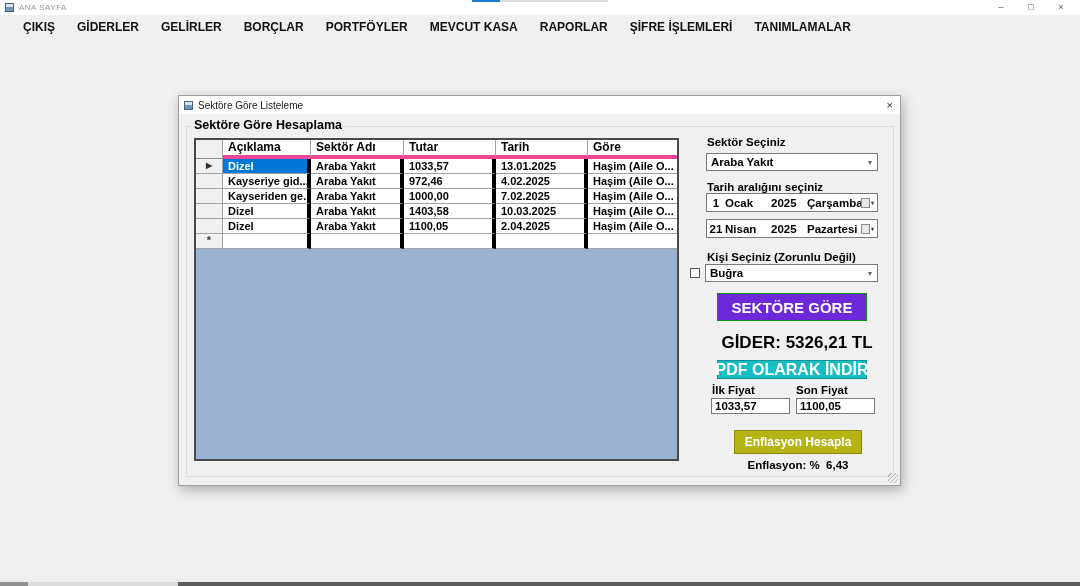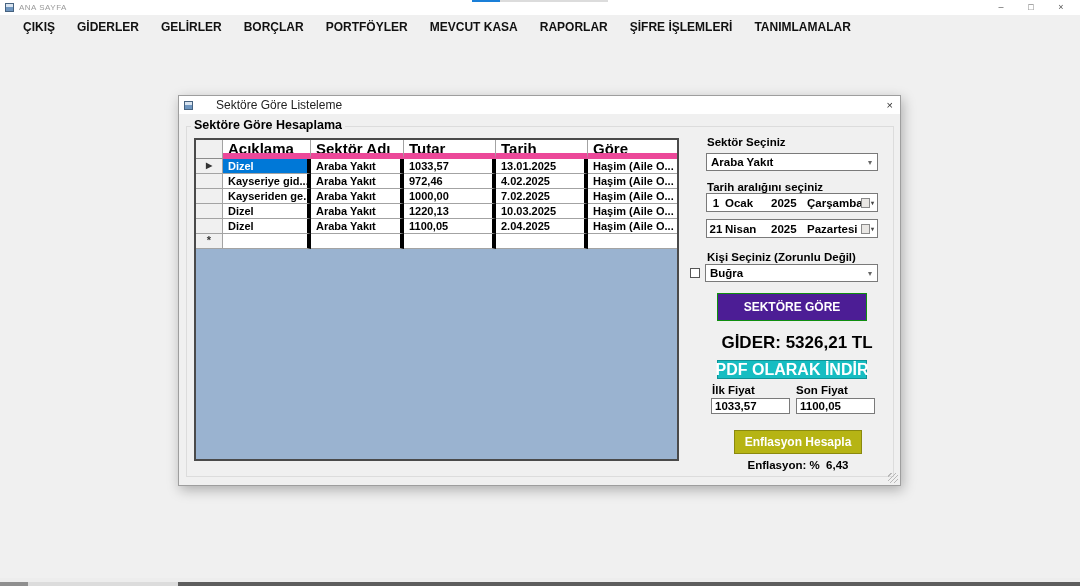--- a/index.html
+++ b/index.html
@@ -17,32 +17,32 @@
   .win-btn{width:30px;text-align:center;font-size:9px;color:#555;line-height:15px;cursor:default}
 
   
   .menubar{position:absolute;top:15px;left:0;right:0;height:24px;background:#f0f0f0;display:flex;align-items:center;padding-left:12px}
   .menu-item{padding:0 11px;font-size:12px;font-weight:bold;color:#111;line-height:24px;white-space:nowrap}
 
   
   .dialog{position:absolute;left:178px;top:95px;width:723px;height:391px;background:#f0f0f0;border:1px solid #9e9e9e;box-shadow:2px 4px 12px rgba(0,0,0,.28)}
   .dlg-title{position:absolute;top:0;left:0;width:100%;height:18px;background:#ffffff;display:flex;align-items:center}
   .dlg-icon{width:9px;height:9px;margin-left:5px;border:1px solid #46627f;background:linear-gradient(180deg,#d9e4f0 0 3px,#6f96c0 3px)}
-  .dlg-title-text{font-size:12px;color:#222;margin-left:23px}
+  .dlg-title-text{font-size:10px;color:#222;margin-left:5px}
   .dlg-close{position:absolute;right:7px;top:2px;font-size:11px;color:#333;line-height:14px}
   .section-label{position:absolute;left:12px;top:22px;font-size:12.5px;font-weight:bold;color:#000000;background:#f0f0f0;padding:0 3px;z-index:2}
   .groupbox{position:absolute;left:7px;top:30px;width:708px;height:351px;border:1px solid #dcdcdc}
 
   
   .grid{position:absolute;left:15px;top:42px;width:485px;height:323px;border:2px solid #4a4a4a;background:#9ab3d0;display:flex;flex-direction:column;font-weight:bold;z-index:3}
   .grid-hrow{display:flex;height:19px;background:#fff;flex:0 0 auto}
   .grid-row{display:flex;height:15px;background:#fff;flex:0 0 auto}
   .rowhdr{width:27px;flex:0 0 27px;background:#f0f0f0;border-right:1px solid #a3a3a3;border-bottom:1px solid #a3a3a3;text-align:center;font-size:8px;color:#333;line-height:14px}
   .grid-hrow .rowhdr{border-bottom:1px solid #8c8c8c}
-  .ghc{font-size:15px;padding:0 0 0 5px;border-right:1px solid #a3a3a3;border-bottom:6px solid #ec4899;white-space:nowrap;overflow:hidden}
+  .ghc{font-size:12px;padding:0 0 0 5px;border-right:1px solid #a3a3a3;border-bottom:4px solid #ec4899;white-space:nowrap;overflow:hidden}
   .gc{font-size:11px;padding:1px 0 0 5px;border-right:4px solid #000000;border-bottom:1px solid #a3a3a3;white-space:nowrap;overflow:hidden}
   .c0{width:88px;flex:0 0 88px}.c1{width:93px;flex:0 0 93px}.c2{width:92px;flex:0 0 92px}.c3{width:92px;flex:0 0 92px}.c4{width:89px;flex:0 0 89px;border-right:none}
   .gc.sel{background:#0078d7;color:#fff}
   .newmark{font-size:11px;line-height:13px}
   .grid-fill{flex:1 1 auto;background:#9ab3d0}
 
   
   .lbl{position:absolute;font-size:11.5px;font-weight:bold;color:#000;white-space:nowrap}
   .combo{position:absolute;left:527px;width:172px;height:18px;background:#fff;border:1px solid #7a7a7a;display:flex;align-items:center}
   .combo-text{font-size:11.5px;font-weight:bold;margin-left:4px;flex:1;white-space:nowrap;overflow:hidden}
@@ -50,21 +50,21 @@
   .picker{position:absolute;left:527px;width:172px;height:19px;background:#fff;border:1px solid #7a7a7a;display:flex;align-items:center;font-size:11.5px;font-weight:bold}
   .pk-day{width:18px;text-align:center;flex:0 0 18px}
   .pk-mon{width:46px;flex:0 0 46px}
   .pk-yr{width:36px;flex:0 0 36px}
   .pk-wd{flex:1;white-space:nowrap;overflow:hidden}
   .pick-btn{display:flex;align-items:center;margin-right:3px;gap:1px}
   .pick-box{width:9px;height:10px;background:#e9e7e4;border:1px solid #8a8a8a}
   .pick-arr{font-size:6px;color:#444}
   .checkbox{position:absolute;left:511px;top:172px;width:10px;height:10px;background:#fff;border:1px solid #555}
   .btn{position:absolute;display:flex;align-items:center;justify-content:center;color:#fff;font-weight:bold;text-align:center;white-space:nowrap}
-  .btn-green{left:538px;top:197px;width:150px;height:28px;background:#4c1d95;border:1px solid #0f8f0f;font-size:12px}
+  .btn-green{left:538px;top:197px;width:150px;height:28px;background:#6d28d9;border:1px solid #0f8f0f;font-size:15px}
   .btn-cyan{left:538px;top:264px;width:150px;height:19px;background:#16bdc2;border:1px solid #0d9296;font-size:16px}
   .btn-olive{left:555px;top:334px;width:128px;height:24px;background:#b6b414;border:1px solid #8a890e;font-size:12px}
   .total-text{position:absolute;left:518px;top:237px;width:200px;text-align:center;font-size:17px;font-weight:bold;color:#000;white-space:nowrap}
   .price-input{position:absolute;top:302px;width:79px;height:16px;background:#fff;border:1px solid #7a7a7a;font-family:"Liberation Sans",sans-serif;font-size:11.5px;font-weight:bold;padding-left:3px}
   .result-text{position:absolute;left:528px;top:363px;width:182px;text-align:center;font-size:11.5px;font-weight:bold;white-space:pre}
   .grip{position:absolute;right:2px;bottom:2px;width:10px;height:10px;background:repeating-linear-gradient(135deg,transparent 0 2px,#b8b8b8 2px 3px)}
 
   
   .taskbar{position:absolute;bottom:0;left:0;right:0;height:8px;background:#ededed}
   .ts{position:absolute;bottom:0;height:4px}
@@ -140,21 +140,21 @@
       <div class="gc c0">Kayseriden ge...</div>
       <div class="gc c1">Araba Yakıt</div>
       <div class="gc c2">1000,00</div>
       <div class="gc c3">7.02.2025</div>
       <div class="gc c4">Haşim (Aile O...</div>
     </div>
     <div class="grid-row">
       <div class="rowhdr"></div>
       <div class="gc c0">Dizel</div>
       <div class="gc c1">Araba Yakıt</div>
-      <div class="gc c2">1220,13</div>
+      <div class="gc c2">1403,58</div>
       <div class="gc c3">10.03.2025</div>
       <div class="gc c4">Haşim (Aile O...</div>
     </div>
     <div class="grid-row">
       <div class="rowhdr"></div>
       <div class="gc c0">Dizel</div>
       <div class="gc c1">Araba Yakıt</div>
       <div class="gc c2">1100,05</div>
       <div class="gc c3">2.04.2025</div>
       <div class="gc c4">Haşim (Aile O...</div>

